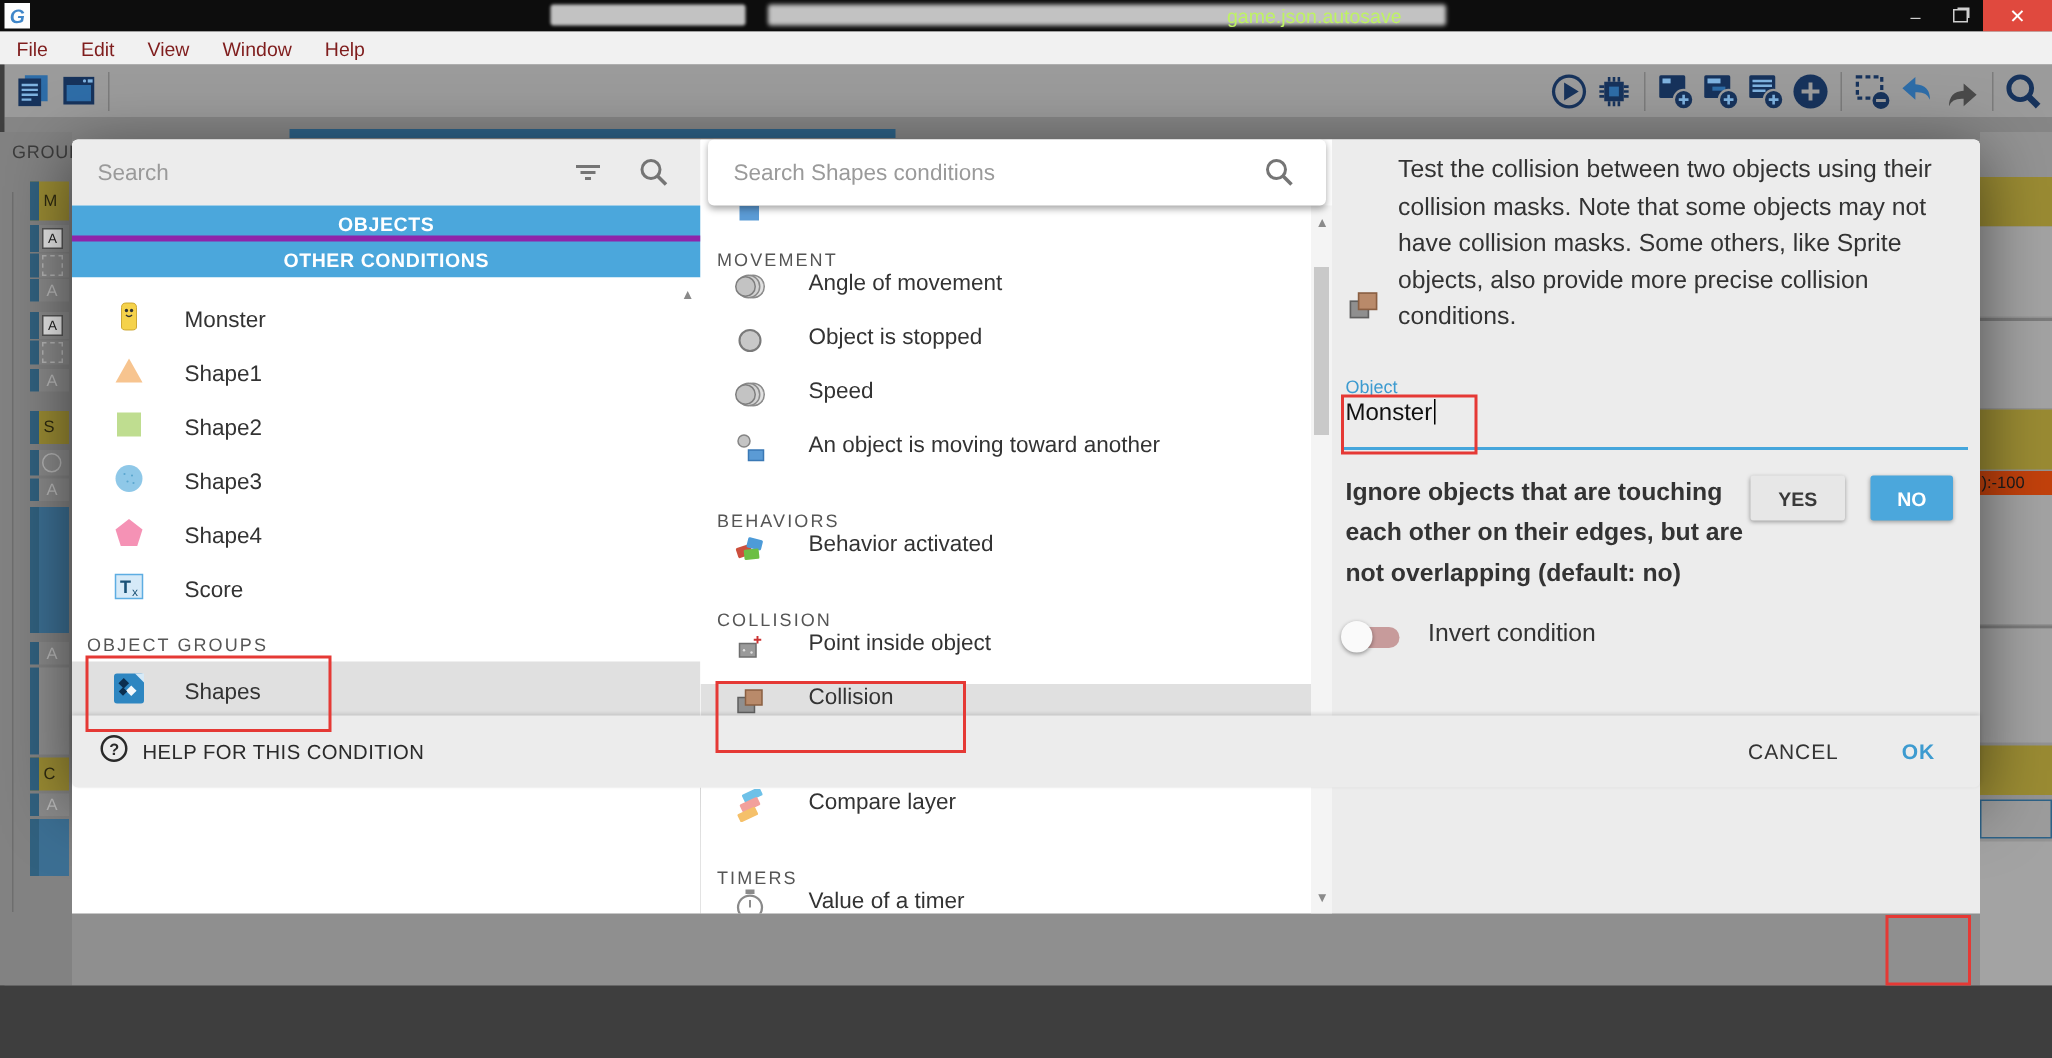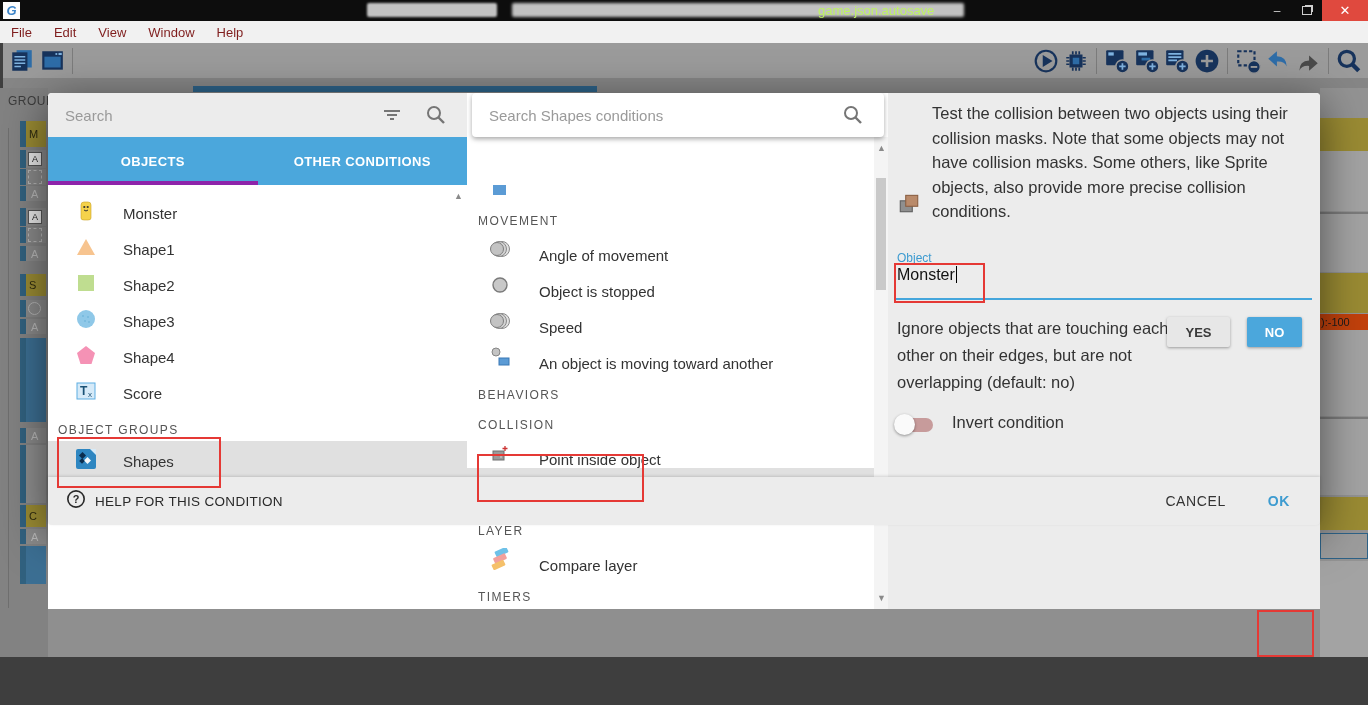--- a/index.html
+++ b/index.html
@@ -58,55 +58,55 @@
   .rb.outline{border:1px solid #2d6287;background:#9c9c9c;}
   .bg-bottom{position:absolute;left:0;top:657px;width:1368px;height:48px;background:#3e3e3e;}
   
   .dialog{position:absolute;left:48px;top:93px;width:1272px;height:432px;background:#fff;
     border-radius:4px;box-shadow:0 10px 45px rgba(0,0,0,.55);}
   
   .panel-left{position:absolute;left:0;top:0;width:419px;height:516px;}
   .search-row{height:44px;background:#ececec;display:flex;align-items:center;border-radius:4px 0 0 0;}
   .search-ph{flex:1;margin-left:17px;font-size:15px;color:#9a9a9a;}
   .sr-icon{width:26px;margin-right:18px;display:flex;justify-content:center;}
-  .tabs{height:48px;background:#4ba7dc;display:flex;}
+  .tabs{height:48px;background:#4ba7dc;display:flex;flex-direction:column;}
   .tab{flex:1;display:flex;align-items:center;justify-content:center;color:#fff;
     font-size:13px;font-weight:bold;letter-spacing:.4px;}
   .tab.active{box-shadow:inset 0 -4px 0 #8e24aa;}
   .obj-list{position:absolute;left:0;top:92px;right:0;bottom:0;background:#fff;overflow:hidden;}
   .obj-row{height:36px;display:flex;align-items:center;padding-left:27px;}
   .obj-row.selected{height:40px;background:#e0e0e0;}
   .obj-row .label{margin-left:26px;font-size:15px;color:#333;}
   .subheader{height:26px;display:flex;align-items:flex-end;padding:0 0 4px 10px;font-size:12px;
     color:#555;letter-spacing:1.4px;}
   .scroll-arrow{position:absolute;font-size:9px;color:#8a8a8a;}
   
   .panel-mid{position:absolute;left:419px;top:0;width:421px;height:516px;background:#fff;overflow:hidden;}
   .search-card{position:absolute;left:5px;top:0;right:4px;height:44px;background:#fff;border-radius:4px;
     box-shadow:0 2px 5px rgba(0,0,0,.35);display:flex;align-items:center;z-index:3;}
-  .cond-list{position:absolute;left:0;top:44px;right:14px;bottom:0;margin-top:48px;}
+  .cond-list{position:absolute;left:0;top:44px;right:14px;bottom:0;}
   .clip-row{height:21px;padding-left:22px;overflow:hidden;}
   .sec-header{height:22px;display:flex;align-items:flex-end;padding-left:11px;font-size:12px;color:#555;
     letter-spacing:1.4px;box-sizing:border-box;}
   .sec-header.mt{margin-top:6px;height:24px;}
-  .cond-row{height:36px;display:flex;align-items:flex-end;padding-left:22px;}
+  .cond-row{height:36px;display:flex;align-items:flex-start;padding-left:22px;}
   .cond-row.selected{height:40px;background:#e0e0e0;}
   .cond-row .label{margin-left:28px;font-size:15px;color:#333;}
   .mid-scroll{position:absolute;right:0;top:44px;bottom:0;width:14px;background:#f4f4f4;z-index:2;}
   .mid-scroll .thumb{position:absolute;left:2px;right:2px;top:41px;height:112px;background:#c9c9c9;}
   
   .panel-right{position:absolute;left:840px;top:0;width:432px;height:516px;background:#ececec;
     border-radius:0 4px 0 0;}
   .desc-icon{position:absolute;left:9px;top:98px;}
   .desc-text{position:absolute;left:44px;top:8px;width:378px;font-size:16.5px;line-height:24.5px;color:#333;}
   .field-label{position:absolute;left:9px;top:158px;font-size:12px;color:#3d9bd0;}
   .field-value{position:absolute;left:9px;top:173px;font-size:16px;color:#111;}
   .cursor-bar{display:inline-block;width:1px;height:17px;background:#000;vertical-align:-3px;margin-left:1px;}
   .field-underline{position:absolute;left:7px;right:8px;top:205px;height:2px;background:#45a6dc;}
-  .ignore-text{position:absolute;left:9px;top:222px;width:276px;font-size:16.5px;line-height:27px;color:#333;}
+  .ignore-text{position:absolute;left:9px;top:222px;width:276px;font-size:16.5px;line-height:27px;color:#333;font-weight:bold;}
   .btn{position:absolute;top:224px;height:30px;border-radius:2px;display:flex;align-items:center;
     justify-content:center;font-size:13px;font-weight:bold;box-shadow:0 1px 3px rgba(0,0,0,.35);}
   .btn.yes{left:279px;width:63px;background:#e7e7e7;color:#3a3a3a;}
   .btn.no{left:359px;width:55px;background:#4ba7dc;color:#fff;}
   .invert-row{position:absolute;left:9px;top:320px;display:flex;align-items:flex-end;}
   .toggle{width:36px;height:14px;border-radius:7px;background:#c79b9b;position:relative;margin-right:19px;}
   .knob{position:absolute;left:-3px;top:-4px;width:21px;height:21px;border-radius:50%;background:#fafafa;
     box-shadow:0 1px 3px rgba(0,0,0,.4);}
   .invert-label{font-size:16.5px;color:#333;}
   
@@ -407,20 +407,34 @@
             <span class="label">Speed</span>
           </div>
           <div class="cond-row">
             <span><svg width="22" height="22" viewBox="0 0 22 22">
                 <circle cx="7" cy="6" r="4" fill="#c4c4c4" stroke="#858585"></circle>
                 <rect x="10" y="12" width="10" height="7" fill="#5b9bd5" stroke="#3a78b5"></rect>
               </svg></span>
             <span class="label">An object is moving toward another</span>
           </div>
           <div class="sec-header mt">BEHAVIORS</div>
+          <div class="cond-row">
+            <span><svg width="22" height="22" viewBox="0 0 22 22">
+                <g transform="rotate(-18 7 13)">
+                  <rect x="2" y="10" width="10" height="7" rx="1" fill="#cc4f3d"></rect>
+                </g>
+                <g transform="rotate(14 14 9)">
+                  <rect x="9" y="5" width="10" height="7" rx="1" fill="#4d9bd8"></rect>
+                </g>
+                <g transform="rotate(-6 12 15)">
+                  <rect x="7" y="12" width="10" height="7" rx="1" fill="#6cbf44"></rect>
+                </g>
+              </svg></span>
+            <span class="label">Behavior activated</span>
+          </div>
           <div class="sec-header mt">COLLISION</div>
           <div class="cond-row">
             <span><svg width="22" height="22" viewBox="0 0 22 22">
                 <rect x="4" y="9" width="11" height="9" fill="#9a9a9a" stroke="#6e6e6e"></rect>
                 <path d="M16 4 v5 M13.5 6.5 h5" stroke="#cc3333" stroke-width="1.3"></path>
                 <circle cx="7" cy="13.5" r=".8" fill="#e0e0e0"></circle>
                 <circle cx="12" cy="15" r=".8" fill="#e0e0e0"></circle>
               </svg></span>
             <span class="label">Point inside object</span>
           </div>

